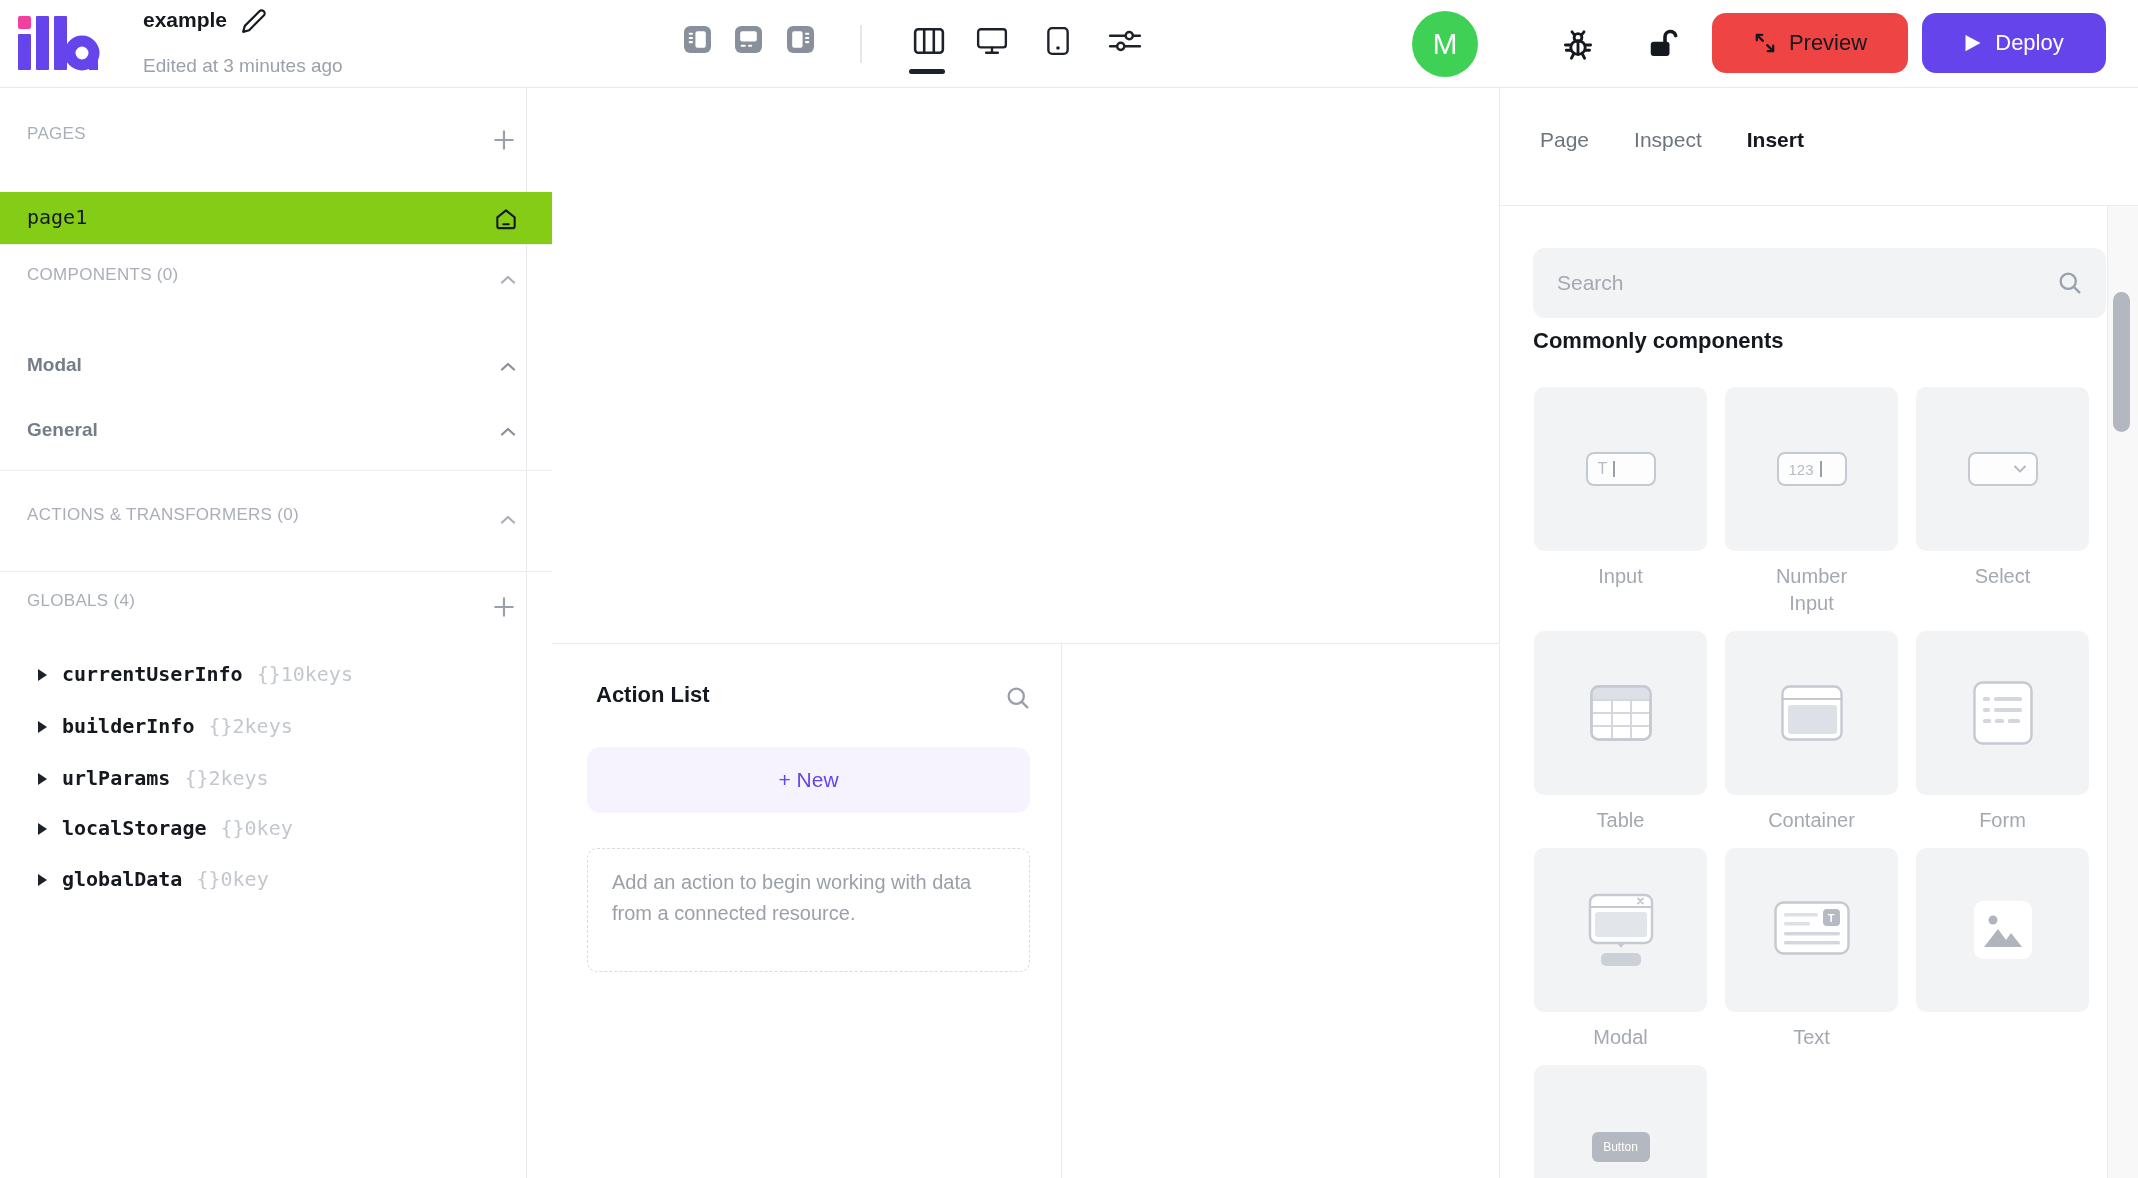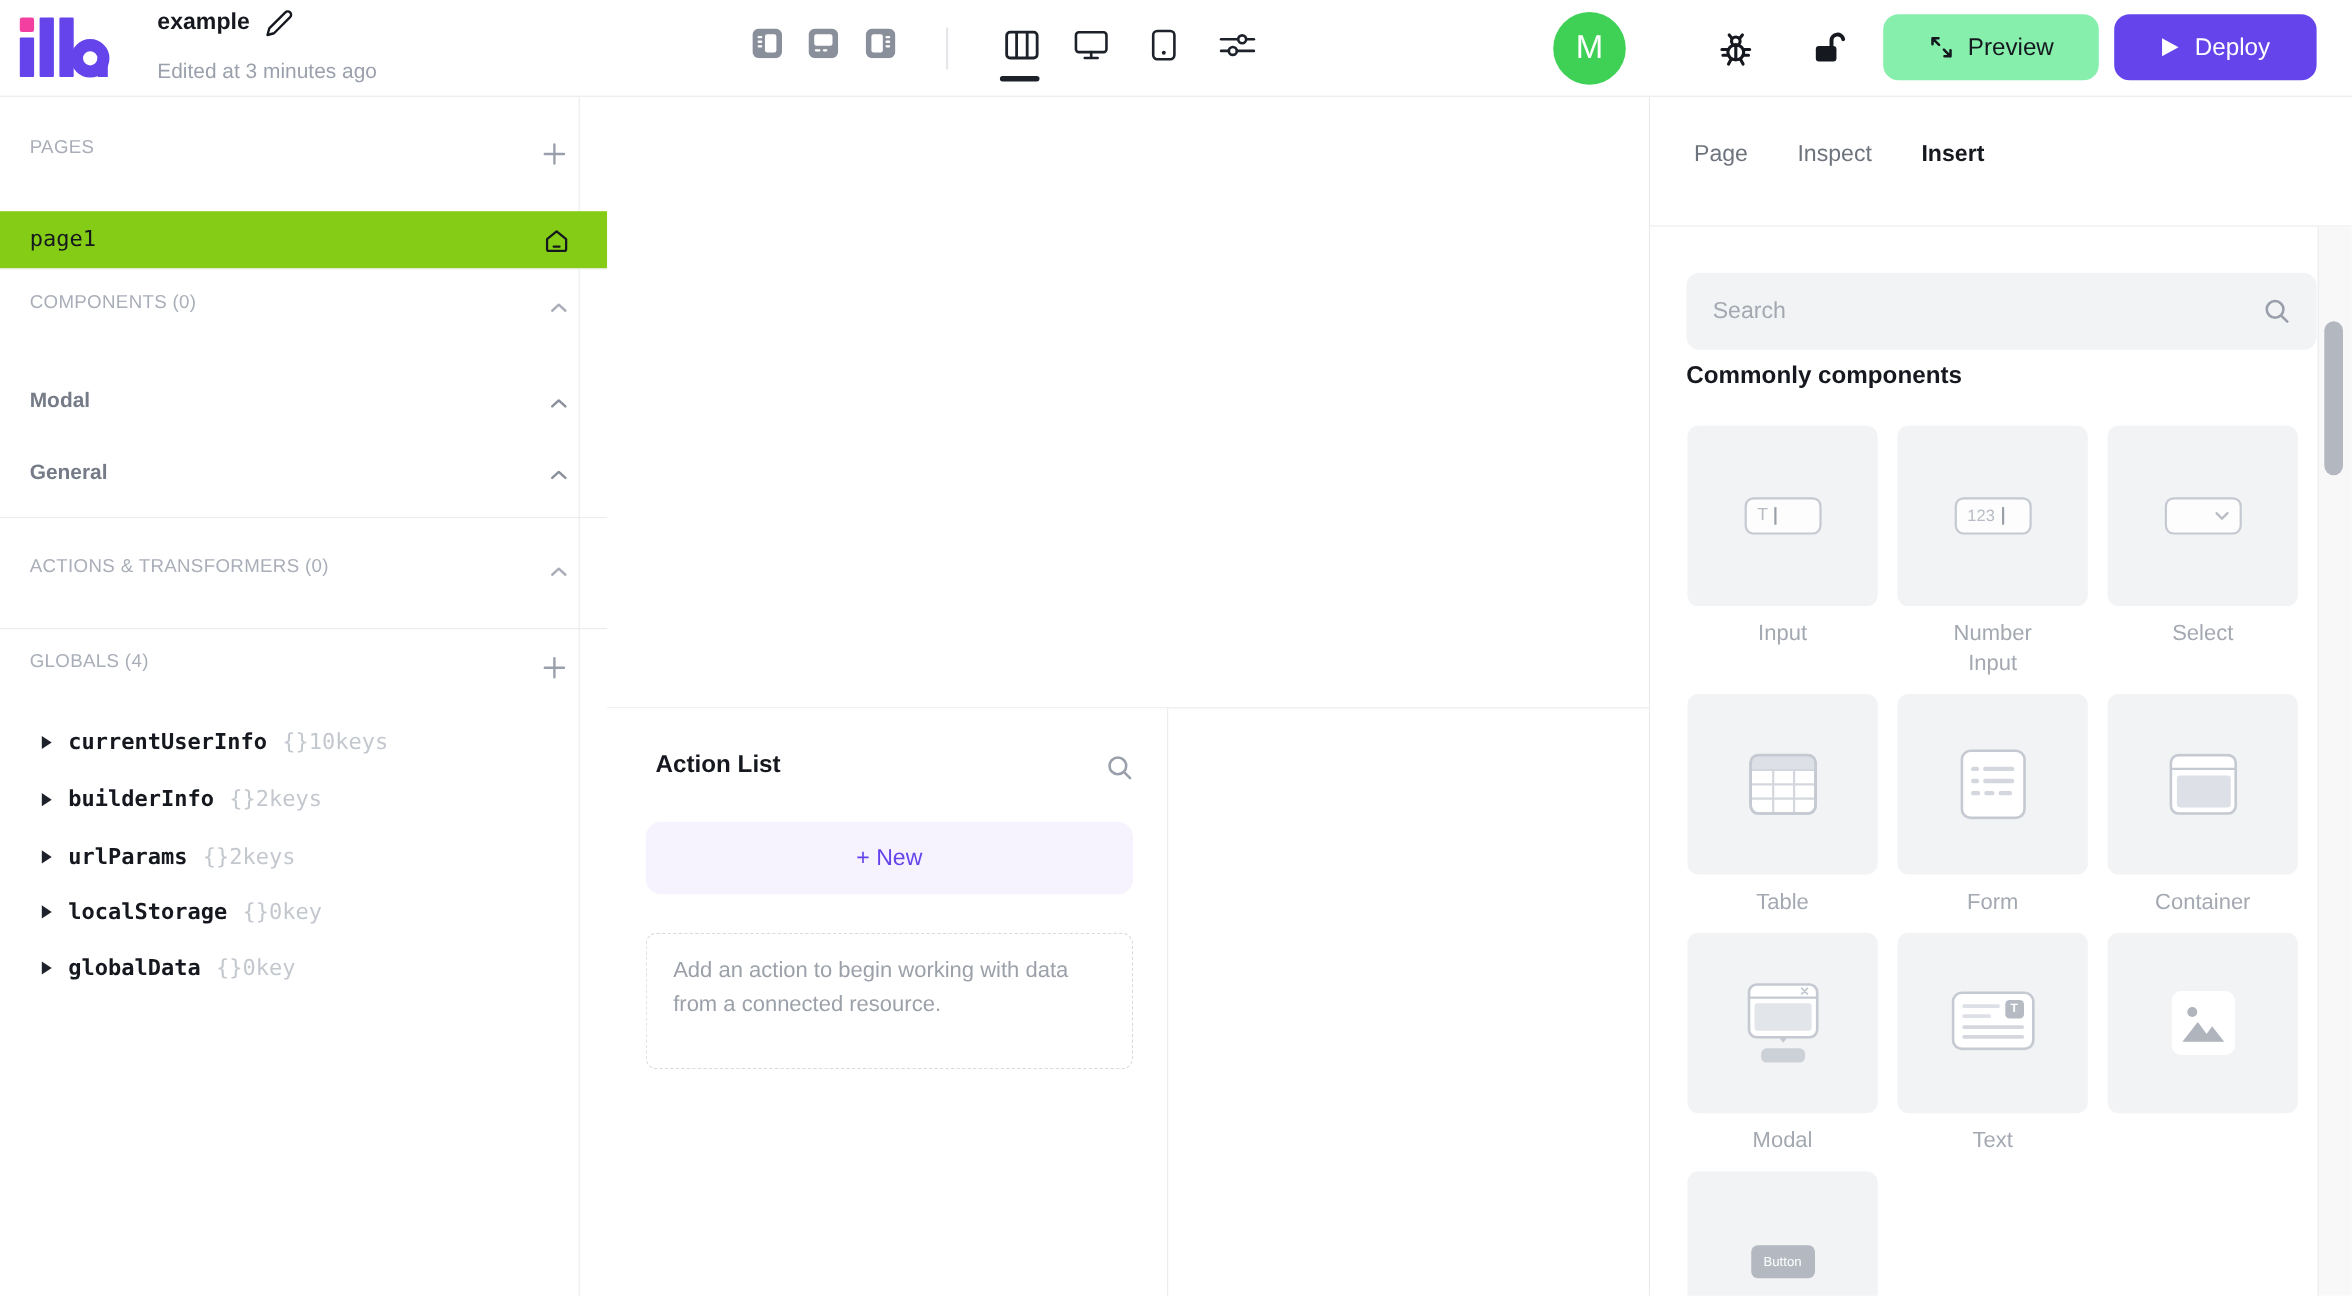--- a/index.html
+++ b/index.html
@@ -15,21 +15,21 @@
   .title-row { display:flex; gap:14px; }
   .app-name { font-size:21px; font-weight:600; color:#15181e; }
   .subtitle { margin-top:21px; font-size:19px; color:#9ba1ac; }
   .tb-icon-btn { position:absolute; background:none; border:none; cursor:pointer; padding:0; line-height:0; }
   .tb-divider { position:absolute; left:860px; top:25px; width:2px; height:38px; background:#e5e6e9; }
   .viewport-underline { position:absolute; left:909px; top:69px; width:36px; height:5px;
     border-radius:3px; background:#1d2129; }
   .avatar { position:absolute; left:1412px; top:11px; width:66px; height:66px; border-radius:50%;
     background:#3ed155; color:#fff; font-size:30px; display:flex; align-items:center; justify-content:center; cursor:pointer; }
   .btn-preview { position:absolute; left:1712px; top:13px; width:196px; height:60px; border:none;
-    border-radius:14px; background:#86efac; display:flex; align-items:center; justify-content:center;
+    border-radius:14px; background:#ef4444; display:flex; align-items:center; justify-content:center;
     gap:12px; font-size:22px; color:#15181e; cursor:pointer; font-family:inherit; }
   .btn-deploy { position:absolute; left:1922px; top:13px; width:184px; height:60px; border:none;
     border-radius:14px; background:#6544ec; display:flex; align-items:center; justify-content:center;
     gap:13px; font-size:22px; color:#fff; cursor:pointer; font-family:inherit; }
 
   
   .sidebar { position:absolute; left:0; top:88px; width:527px; bottom:0; background:#fff;
     border-right:1px solid #e9eaed;padding-left:29px; }
   .sec-header { position:absolute; left:27px; font-size:17px; letter-spacing:.3px; color:#a9aeb8; }
   .side-plus { position:absolute; left:492px; background:none; border:none; cursor:pointer; line-height:0; padding:0; }
@@ -367,43 +367,43 @@
             <path d="M1.5 8.5 a7 7 0 0 1 7-7 h45 a7 7 0 0 1 7 7 v6.5 h-59 Z" fill="#dde0e6"></path>
             <path d="M1.5 15h59M1.5 28h59M1.5 41h59M22 15v39.5M41 15v39.5" stroke="#d4d7dd" stroke-width="2"></path>
             <rect x="1.5" y="1.5" width="59" height="53" rx="7" fill="none" stroke="#c5c9d1" stroke-width="2.4"></rect>
           </svg>
         </div>
         <div class="card-label">Table</div>
       </div>
 
       <div class="card-cell">
         <div class="card">
+          <svg width="62" height="56" viewBox="0 0 62 56">
+            <rect x="1.5" y="1.5" width="59" height="53" rx="7" fill="#fff" stroke="#c5c9d1" stroke-width="2.4"></rect>
+            <path d="M1.5 14h59" stroke="#c5c9d1" stroke-width="2.2"></path>
+            <rect x="7" y="20" width="49" height="29" rx="3" fill="#dde0e6"></rect>
+          </svg>
+        </div>
+        <div class="card-label">Container</div>
+      </div>
+
+      <div class="card-cell">
+        <div class="card">
           <svg width="60" height="64" viewBox="0 0 60 64">
             <rect x="1.5" y="1.5" width="57" height="61" rx="8" fill="#fff" stroke="#c5c9d1" stroke-width="2.4"></rect>
             <rect x="10" y="16" width="7" height="4" rx="1.5" fill="#d4d7dd"></rect>
             <rect x="21" y="16" width="28" height="4" rx="1.5" fill="#d4d7dd"></rect>
             <rect x="10" y="27" width="7" height="4" rx="1.5" fill="#d4d7dd"></rect>
             <rect x="21" y="27" width="28" height="4" rx="1.5" fill="#d4d7dd"></rect>
             <rect x="10" y="38" width="8" height="4" rx="1.5" fill="#d4d7dd"></rect>
             <rect x="22" y="38" width="9" height="4" rx="1.5" fill="#d4d7dd"></rect>
             <rect x="35" y="38" width="12" height="4" rx="1.5" fill="#d4d7dd"></rect>
           </svg>
         </div>
         <div class="card-label">Form</div>
-      </div>
-
-      <div class="card-cell">
-        <div class="card">
-          <svg width="62" height="56" viewBox="0 0 62 56">
-            <rect x="1.5" y="1.5" width="59" height="53" rx="7" fill="#fff" stroke="#c5c9d1" stroke-width="2.4"></rect>
-            <path d="M1.5 14h59" stroke="#c5c9d1" stroke-width="2.2"></path>
-            <rect x="7" y="20" width="49" height="29" rx="3" fill="#dde0e6"></rect>
-          </svg>
-        </div>
-        <div class="card-label">Container</div>
       </div>
 
       <div class="card-cell">
         <div class="card">
           <svg width="66" height="74" viewBox="0 0 66 74">
             <rect x="2" y="2" width="62" height="48" rx="7" fill="#fff" stroke="#c5c9d1" stroke-width="2.4"></rect>
             <path d="M2 14h62" stroke="#c5c9d1" stroke-width="2"></path>
             <path d="M50 5.5 l5 5 M55 5.5 l-5 5" stroke="#c5c9d1" stroke-width="1.8" stroke-linecap="round"></path>
             <rect x="7" y="19" width="52" height="25" rx="3" fill="#e2e5ea"></rect>
             <path d="M29 50 l4 5 4-5 Z" fill="#c5c9d1"></path>

